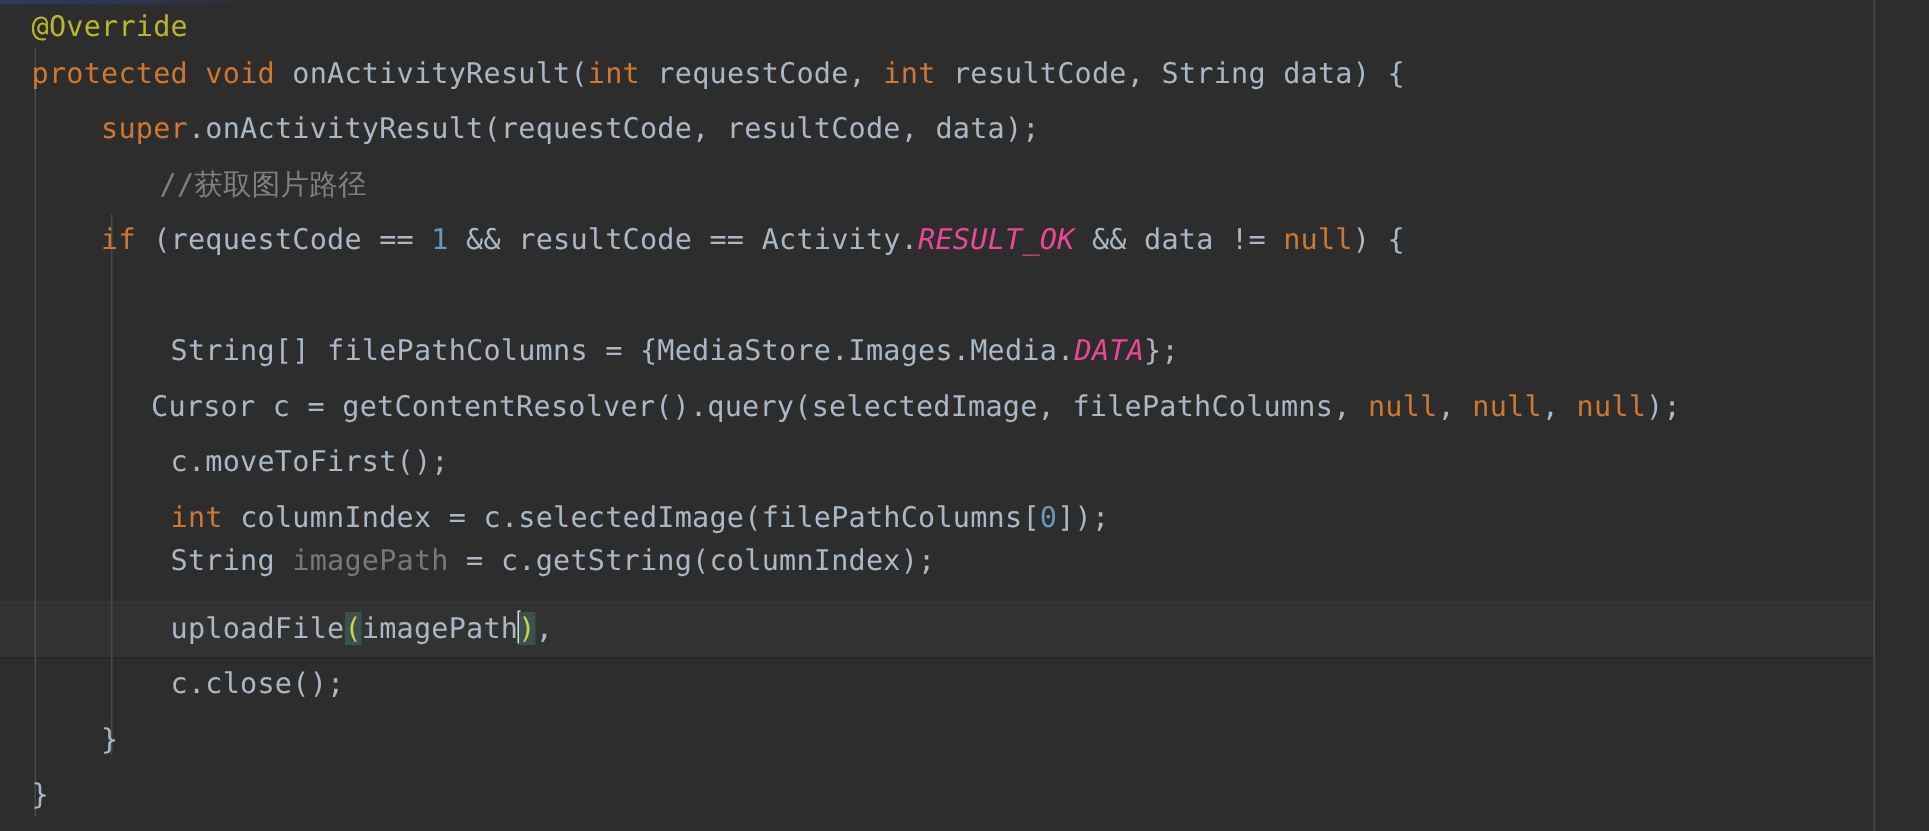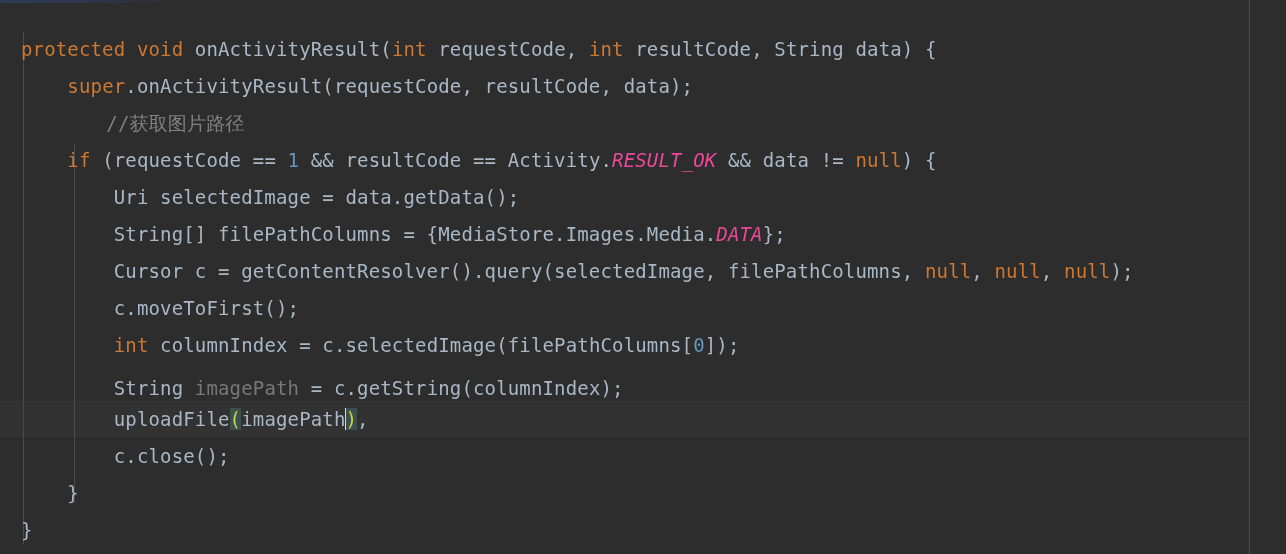--- a/index.html
+++ b/index.html
@@ -100,30 +100,30 @@
 <div id="editor-root">
 
   <div class="top-strip"></div>
 
   <div class="current-line-highlight"></div>
 
   <div class="indent-guide guide-1"></div>
   <div class="indent-guide guide-2"></div>
 
   <div class="code-layer" id="code-layer">
+      <div class="code-line" style="top: 0px; left: 21px;"><span class="t-annot">@Override</span></div>
       <div class="code-line" style="top: 31px; left: 21px;"><span class="t-keyword">protected</span><span class="t-plain"> </span><span class="t-keyword">void</span><span class="t-plain"> onActivityResult(</span><span class="t-keyword">int</span><span class="t-plain"> requestCode, </span><span class="t-keyword">int</span><span class="t-plain"> resultCode, String data) {</span></div>
       <div class="code-line" style="top: 68px; left: 21px;"><span class="t-plain">    </span><span class="t-keyword">super</span><span class="t-plain">.onActivityResult(requestCode, resultCode, data);</span></div>
       <div class="code-line" style="top: 105px; left: 21px;"><span class="t-plain">    </span><span class="t-comment">//获取图片路径</span></div>
       <div class="code-line" style="top: 142px; left: 21px;"><span class="t-plain">    </span><span class="t-keyword">if</span><span class="t-plain"> (requestCode == </span><span class="t-number">1</span><span class="t-plain"> &amp;&amp; resultCode == Activity.</span><span class="t-static">RESULT_OK</span><span class="t-plain"> &amp;&amp; data != </span><span class="t-keyword">null</span><span class="t-plain">) {</span></div>
-      <div class="code-line" style="top: 179px; left: 21px;"><span class="t-plain">        Uri selectedImage = data.getData();</span></div>
       <div class="code-line" style="top: 216px; left: 21px;"><span class="t-plain">        String[] filePathColumns = {MediaStore.Images.Media.</span><span class="t-static">DATA</span><span class="t-plain">};</span></div>
-      <div class="code-line" style="top: 253px; left: 21px;"><span class="t-plain">        Cursor c = getContentResolver().query(selectedImage, filePathColumns, </span><span class="t-keyword">null</span><span class="t-plain">, </span><span class="t-keyword">null</span><span class="t-plain">, </span><span class="t-keyword">null</span><span class="t-plain">);</span></div>
+      <div class="code-line" style="top: 253px; left: 8px;"><span class="t-plain">        Cursor c = getContentResolver().query(selectedImage, filePathColumns, </span><span class="t-keyword">null</span><span class="t-plain">, </span><span class="t-keyword">null</span><span class="t-plain">, </span><span class="t-keyword">null</span><span class="t-plain">);</span></div>
       <div class="code-line" style="top: 290px; left: 21px; text-align: right;"><span class="t-plain">        c.moveToFirst();</span></div>
       <div class="code-line" style="top: 327px; left: 21px;"><span class="t-plain">        </span><span class="t-keyword">int</span><span class="t-plain"> columnIndex = c.selectedImage(filePathColumns[</span><span class="t-number">0</span><span class="t-plain">]);</span></div>
-      <div class="code-line" style="top: 370px; left: 21px;"><span class="t-plain">        String </span><span class="t-dim">imagePath</span><span class="t-plain"> = c.getString(columnIndex);</span></div>
+      <div class="code-line" style="top: 356px; left: 21px;"><span class="t-plain">        String </span><span class="t-dim">imagePath</span><span class="t-plain"> = c.getString(columnIndex);</span></div>
       <div class="code-line" style="top: 401px; left: 21px;"><span class="t-plain">        uploadFile</span><span class="t-brace-hl">(</span><span class="t-plain">imagePath</span><span class="caret"></span><span class="t-brace-hl">)</span><span class="t-plain">,</span></div>
       <div class="code-line" style="top: 438px; left: 21px;"><span class="t-plain">        c.close();</span></div>
       <div class="code-line" style="top: 475px; left: 21px;"><span class="t-plain">    }</span></div>
       <div class="code-line" style="top: 512px; left: 21px;"><span class="t-plain">}</span></div>
     </div>
 
   <div class="right-ruler"></div>
 
 </div>
 

